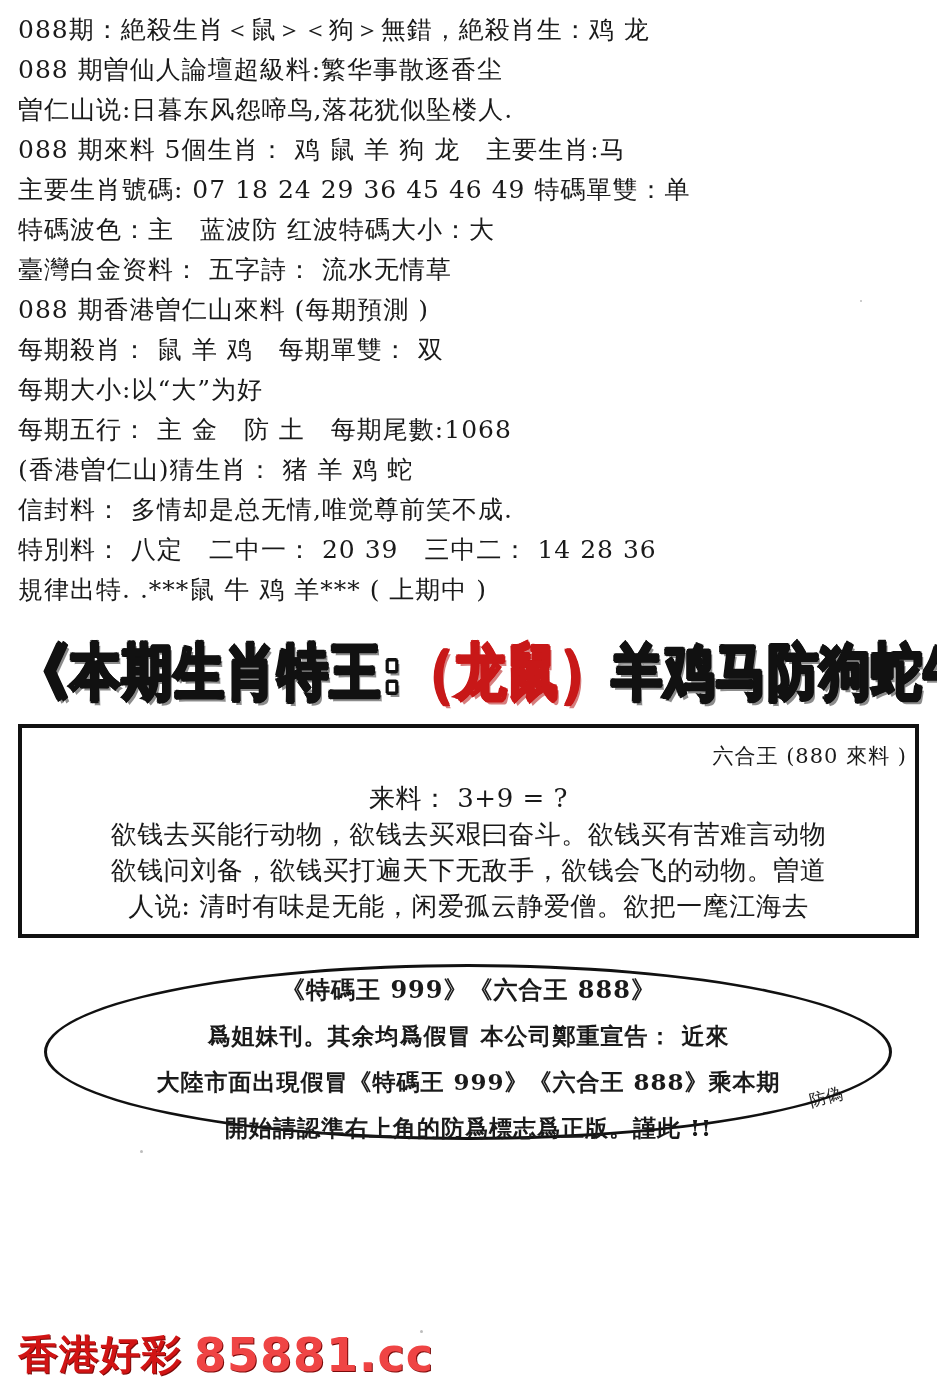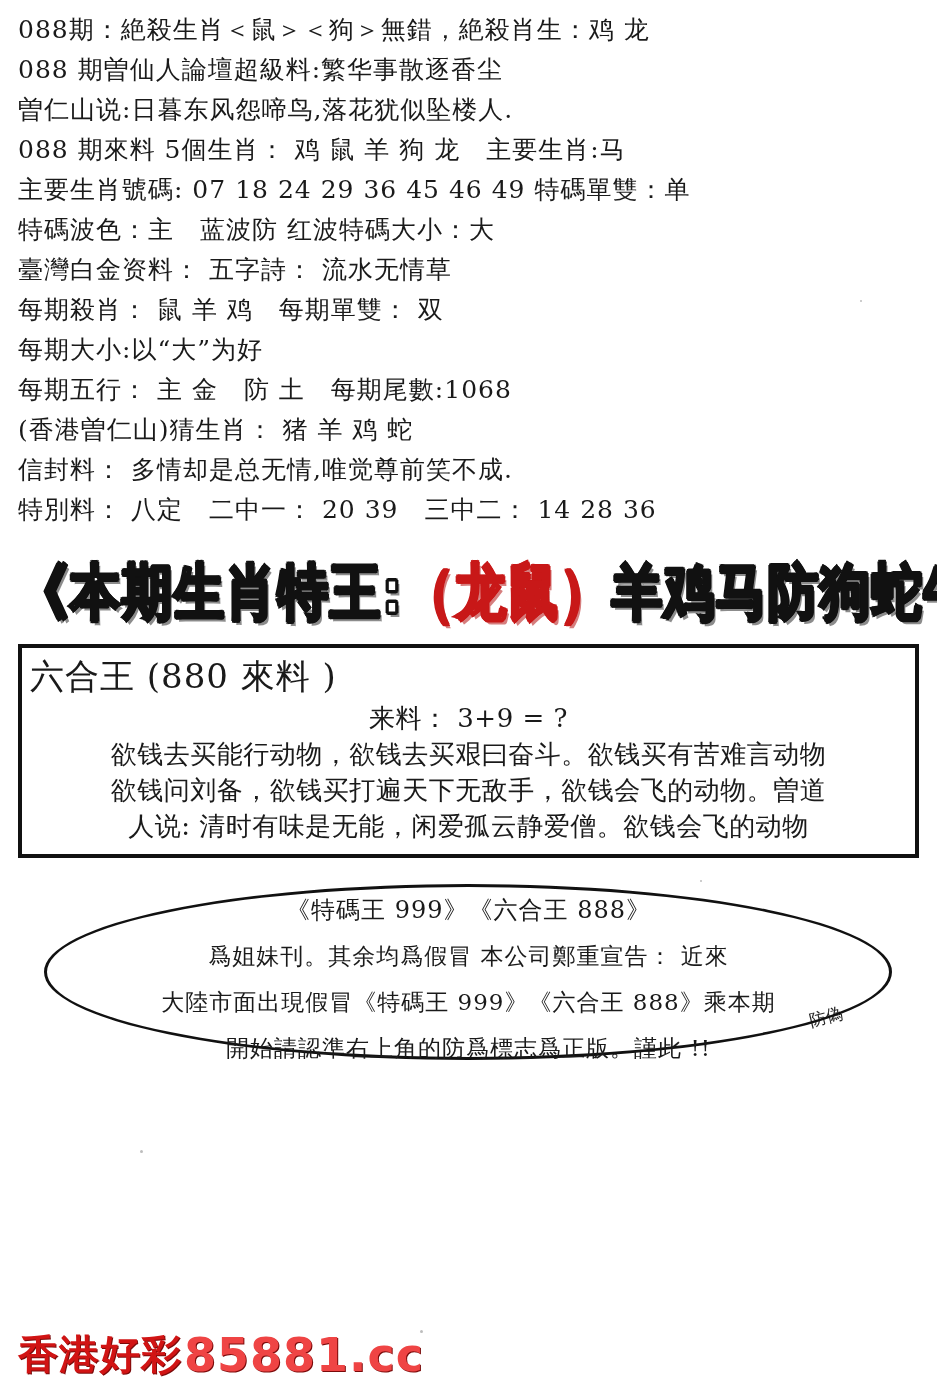--- a/index.html
+++ b/index.html
@@ -62,22 +62,22 @@
   }
 
   
   .box {
     margin: 30px 0 0 0;
     border: 4px solid #111111;
     padding: 6px 8px 10px 8px;
     background: #fff;
   }
   .box-title {
-    text-align: left;
-    font-size: 34px;
+    text-align: right;
+    font-size: 21px;
     line-height: 44px;
     letter-spacing: 1px;
     white-space: nowrap;
   }
   .box-line {
     font-size: 26px;
     line-height: 36px;
     white-space: nowrap;
     letter-spacing: 0.5px;
     text-align: center;
@@ -100,20 +100,21 @@
     border-radius: 50% / 50%;
   }
   .ellipse-inner {
     position: absolute;
     left: 0; top: 0; width: 100%; height: 100%;
     display: flex;
     flex-direction: column;
     align-items: center;
     justify-content: center;
     gap: 10px;
+    font-weight: bold;
   }
   .el-line {
     font-size: 23px;
     line-height: 36px;
     white-space: nowrap;
     letter-spacing: 1px;
   }
   .el-line.l1 { font-size: 24px; }
 
   
@@ -132,21 +133,21 @@
     opacity: .92;
   }
 
   
   .footer {
     position: absolute;
     left: 18px;
     bottom: 6px;
     display: flex;
     align-items: flex-end;
-    gap: 2px;
+    gap: 12px;
     white-space: nowrap;
   }
   .footer .hk {
     font-family: "DejaVu Sans", "Liberation Sans", sans-serif;
     font-weight: bold;
     font-size: 40px;
     color: #d11414;
     letter-spacing: 1px;
     text-shadow: 1px 1px 0 #7a0a0a;
   }
@@ -167,39 +168,41 @@
 <div class="page">
 
   <div class="lines">
     <div class="ln ind0">088期：絶殺生肖＜鼠＞＜狗＞無錯，絶殺肖生：鸡 龙</div>
     <div class="ln ind0">088 期曽仙人論壇超級料:繁华事散逐香尘</div>
     <div class="ln ind1">曽仁山说:日暮东风怨啼鸟,落花犹似坠楼人.</div>
     <div class="ln ind0">088 期來料 5個生肖： 鸡 鼠 羊 狗 龙　主要生肖:马</div>
     <div class="ln ind2">主要生肖號碼: 07 18 24 29 36 45 46 49 特碼單雙：单</div>
     <div class="ln ind2">特碼波色：主　蓝波防 红波特碼大小：大</div>
     <div class="ln ind2">臺灣白金资料： 五字詩： 流水无情草</div>
+    <div class="ln ind0">088 期香港曽仁山來料 (每期預測 )</div>
     <div class="ln ind2">每期殺肖： 鼠 羊 鸡　每期單雙： 双</div>
     <div class="ln ind2">每期大小:以“大”为好</div>
     <div class="ln ind2">每期五行： 主 金　防 土　每期尾數:1068</div>
     <div class="ln ind0">(香港曽仁山)猜生肖： 猪 羊 鸡 蛇</div>
     <div class="ln ind2">信封料： 多情却是总无情,唯觉尊前笑不成.</div>
     <div class="ln ind2">特別料： 八定　二中一： 20  39　三中二： 14 28 36</div>
+    <div class="ln ind2">規律出特. .***鼠 牛 鸡 羊***  ( 上期中 )</div>
   </div>
 
   <div class="banner">
     <span class="blk">《本期生肖特王:</span><span>（龙鼠）</span><span class="blk">羊鸡马防狗蛇牛》</span>
   </div>
 
   <div class="box">
     <div class="box-title">六合王 (880 來料 )</div>
     <div class="box-body">
       <div class="box-line">来料： 3+9 = ?</div>
       <div class="box-line">欲钱去买能行动物，欲钱去买艰曰奋斗。欲钱买有苦难言动物</div>
       <div class="box-line">欲钱问刘备，欲钱买打遍天下无敌手，欲钱会飞的动物。曽道</div>
-      <div class="box-line">人说: 清时有味是无能，闲爱孤云静爱僧。欲钱会飞的动物</div>
+      <div class="box-line">人说: 清时有味是无能，闲爱孤云静爱僧。欲把一麾江海去</div>
     </div>
   </div>
 
   <div class="ellipse-wrap">
     <div class="ellipse"></div>
     <div class="ellipse-inner">
       <div class="el-line l1">《特碼王 999》《六合王 888》</div>
       <div class="el-line">爲姐妹刊。其余均爲假冒 本公司鄭重宣告： 近來</div>
       <div class="el-line">大陸市面出現假冒《特碼王 999》《六合王 888》乘本期</div>
       <div class="el-line">開始請認準右上角的防爲標志爲正版。謹此 !!</div>

